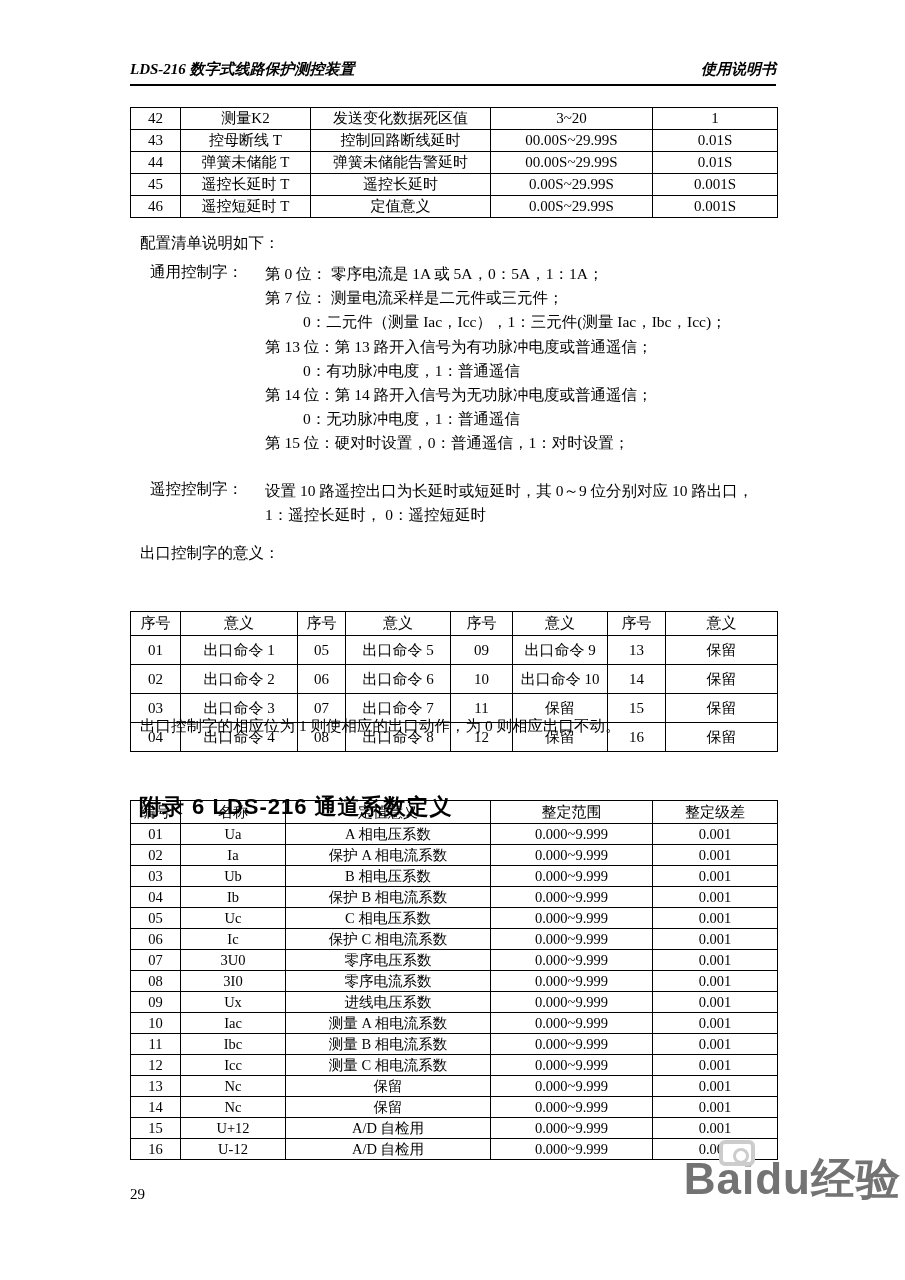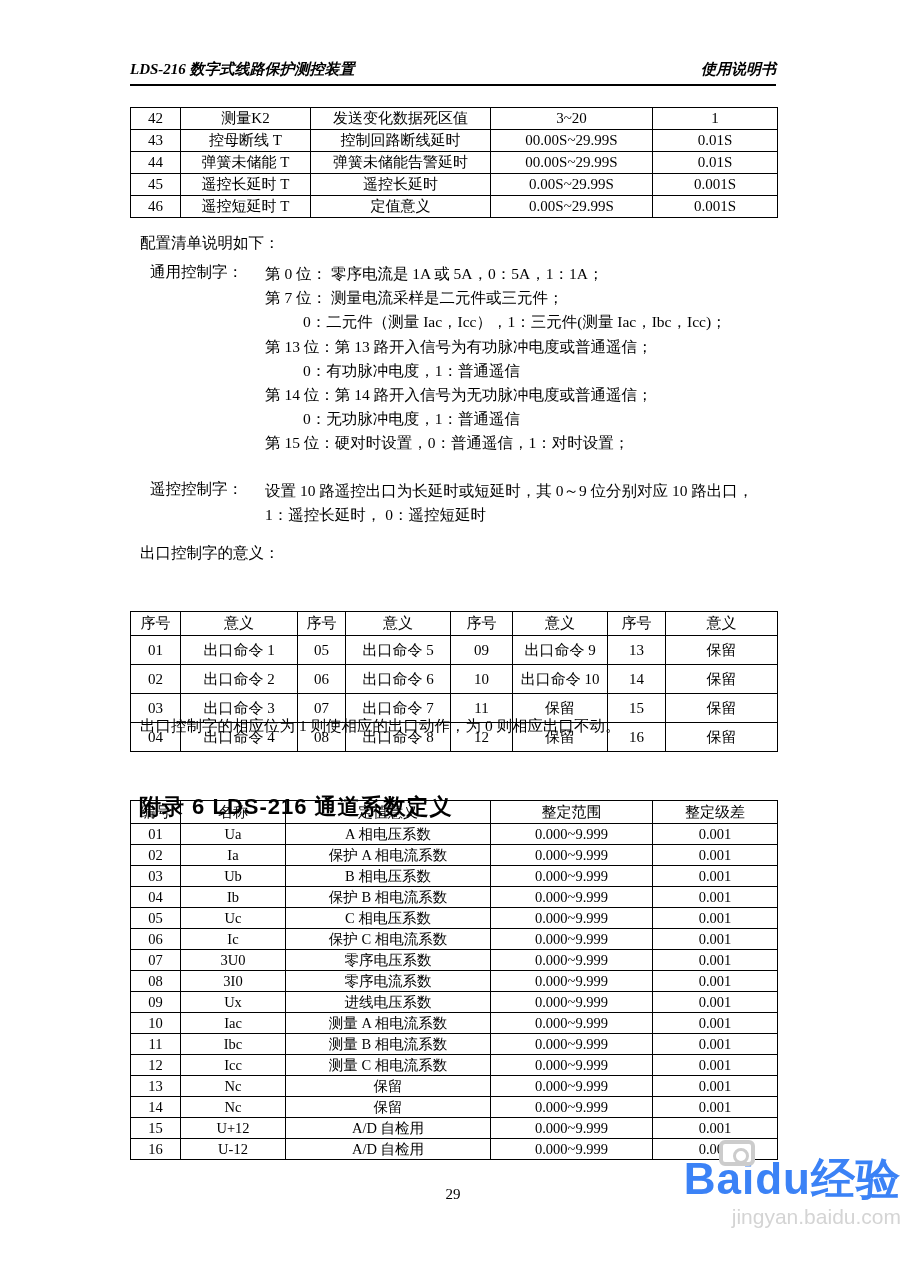--- a/index.html
+++ b/index.html
@@ -63,30 +63,30 @@
   .appendix-title {
     position:absolute; left:139px; top:749px;
     font-size:22px; font-weight:bold;
     font-family:"Liberation Sans","DejaVu Sans",sans-serif;
     letter-spacing:1px;
     margin-top:43px;
   }
 
   .page-num {
     position:absolute; left:130px; top:1186px; width:646px;
-    text-align:center; font-size:15px;
+    font-size:15px;
   }
 
   
   .watermark {
     position:absolute; right:0; top:1154px; text-align:right;
     font-family:"Liberation Sans","DejaVu Sans",sans-serif;
     pointer-events:none;
   }
-  .wm-line1 { font-size:44px; font-weight:bold; color:#3b82f6; line-height:1.15; letter-spacing:1px; padding-right:4px; }
+  .wm-line1 { font-size:44px; font-weight:bold; color:#737373; line-height:1.15; letter-spacing:1px; padding-right:4px; }
   .wm-line2 { font-size:21px; color:#d4d4d4; margin-top:0; padding-right:4px; }
   .wm-icon {
     position:absolute; top:-14px; right:150px;
     width:36px; height:26px;
     border:4px solid #cccccc; border-radius:6px; background:#fff;
   }
   .wm-icon::after {
     content:""; position:absolute; left:10px; top:4px;
     width:10px; height:10px; border:3px solid #ccc; border-radius:50%;
   }
@@ -371,14 +371,13 @@
         <td>0.001</td>
       </tr>
     </tbody>
 </table>
 
 <div class="page-num">29</div>
 
 <div class="watermark">
   <div class="wm-icon"></div>
   <div class="wm-line1"><span>Baidu</span><span>经验</span></div>
-  <div class="wm-line2">jingyan.baidu.com</div>
 </div>
 
 </body></html>

